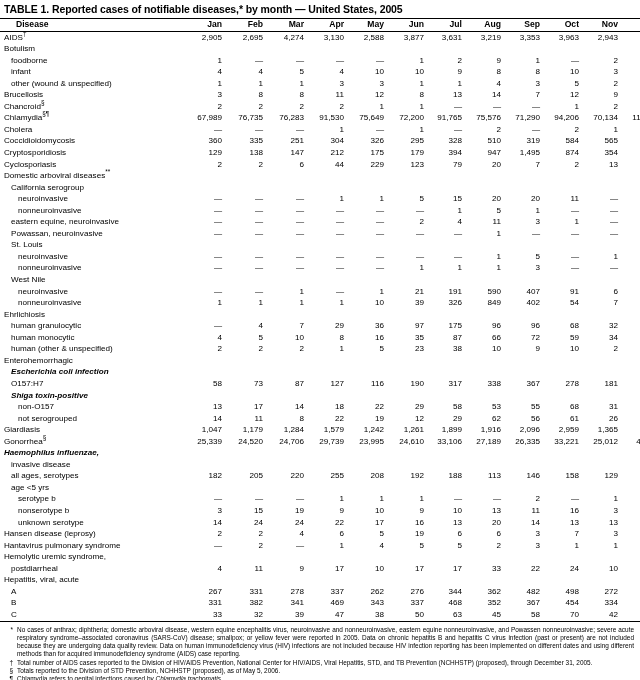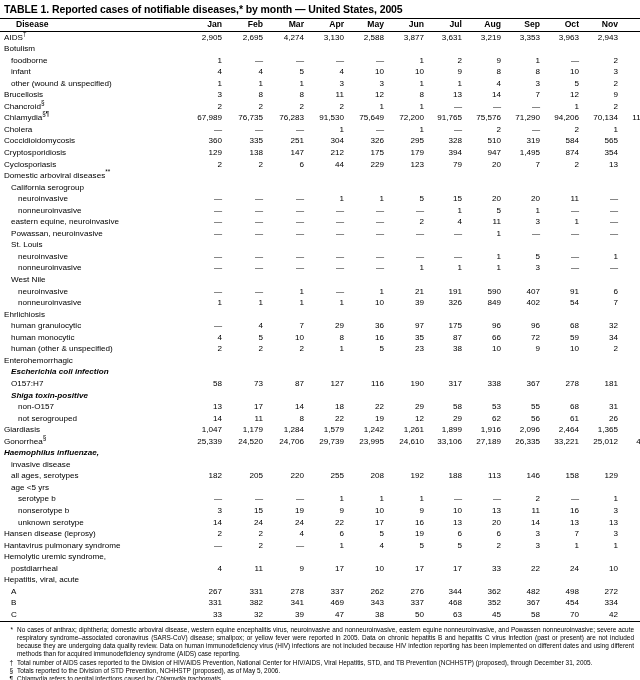--- a/index.html
+++ b/index.html
@@ -645,21 +645,21 @@
           <td class="dis"><span>Giardiasis</span></td>
           <td class="num">1,047</td>
           <td class="num">1,179</td>
           <td class="num">1,284</td>
           <td class="num">1,579</td>
           <td class="num">1,242</td>
           <td class="num">1,261</td>
           <td class="num">1,899</td>
           <td class="num">1,916</td>
           <td class="num">2,096</td>
-          <td class="num">2,464</td>
+          <td class="num">2,959</td>
           <td class="num">1,365</td>
           <td class="num">2,401</td>
         </tr>
         <tr>
           <td class="dis"><span>Gonorrhea</span><sup>§</sup></td>
           <td class="num">25,339</td>
           <td class="num">24,520</td>
           <td class="num">24,706</td>
           <td class="num">29,739</td>
           <td class="num">23,995</td>

